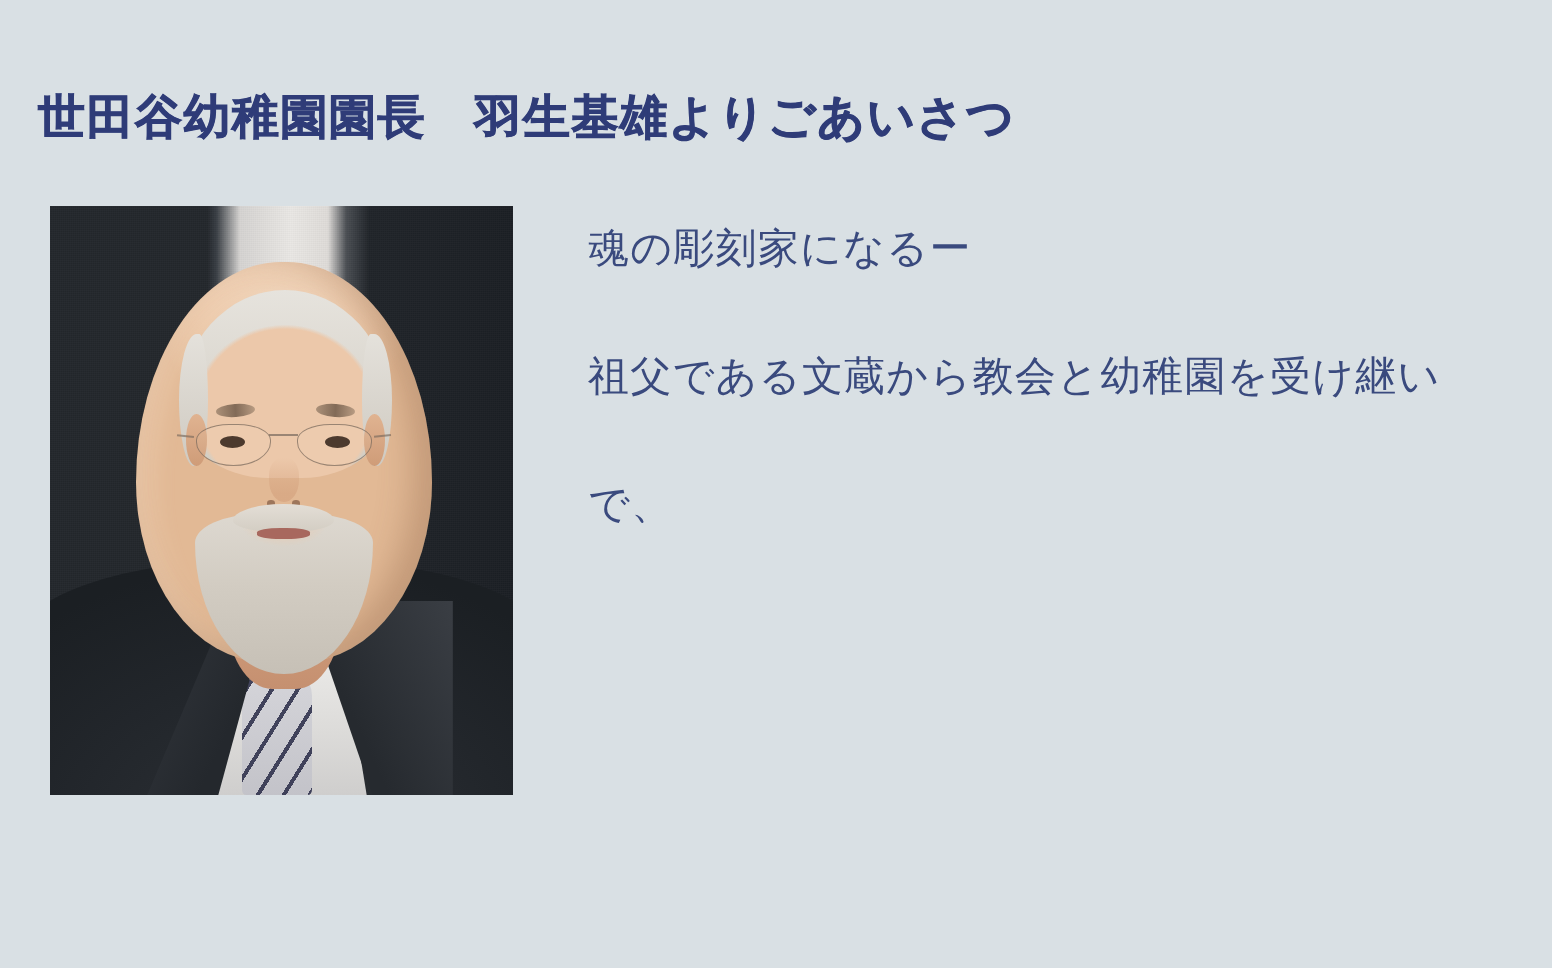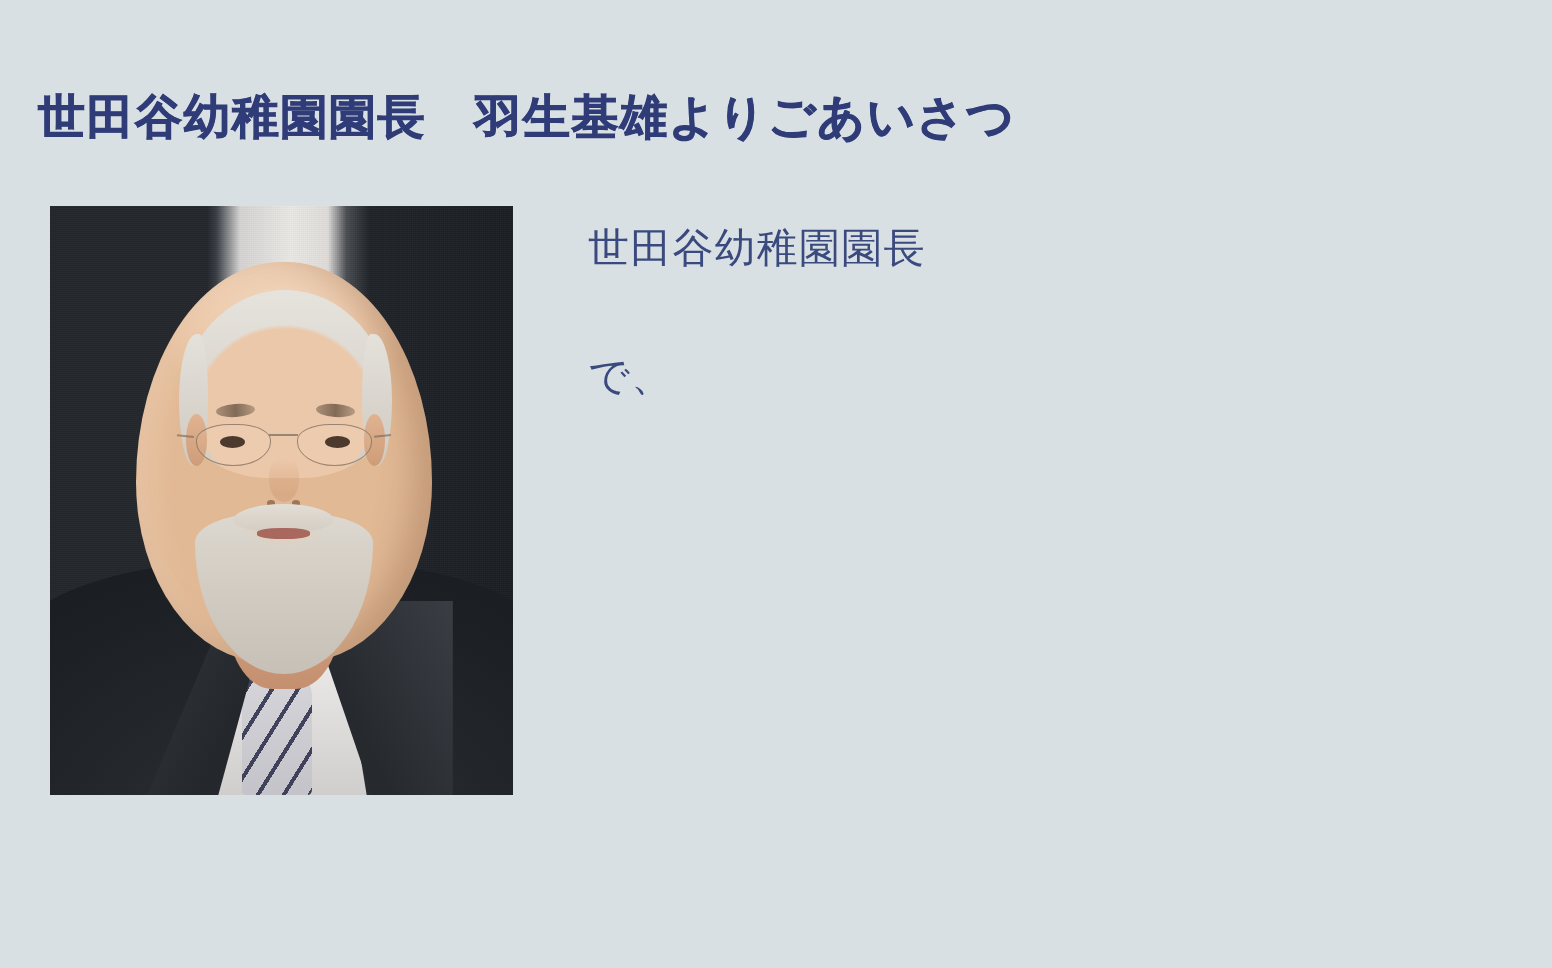--- a/index.html
+++ b/index.html
@@ -358,21 +358,22 @@
         <div class="nostril-l"></div>
         <div class="nostril-r"></div>
         <div class="beard"></div>
         <div class="moustache"></div>
         <div class="mouth"></div>
       </div>
     </div>
   </div>
 
   <div class="greeting">
-    <span class="greeting-line">世田谷幼稚園園長</span>
+    <span class="greeting-line">魂の彫刻家になるー</span>
+    <span class="greeting-line">祖父である文蔵から教会と幼稚園を受け継い</span>
     <span class="greeting-line">で、</span>
     
     
     
     
     
     
   </div>
 
 </div>

